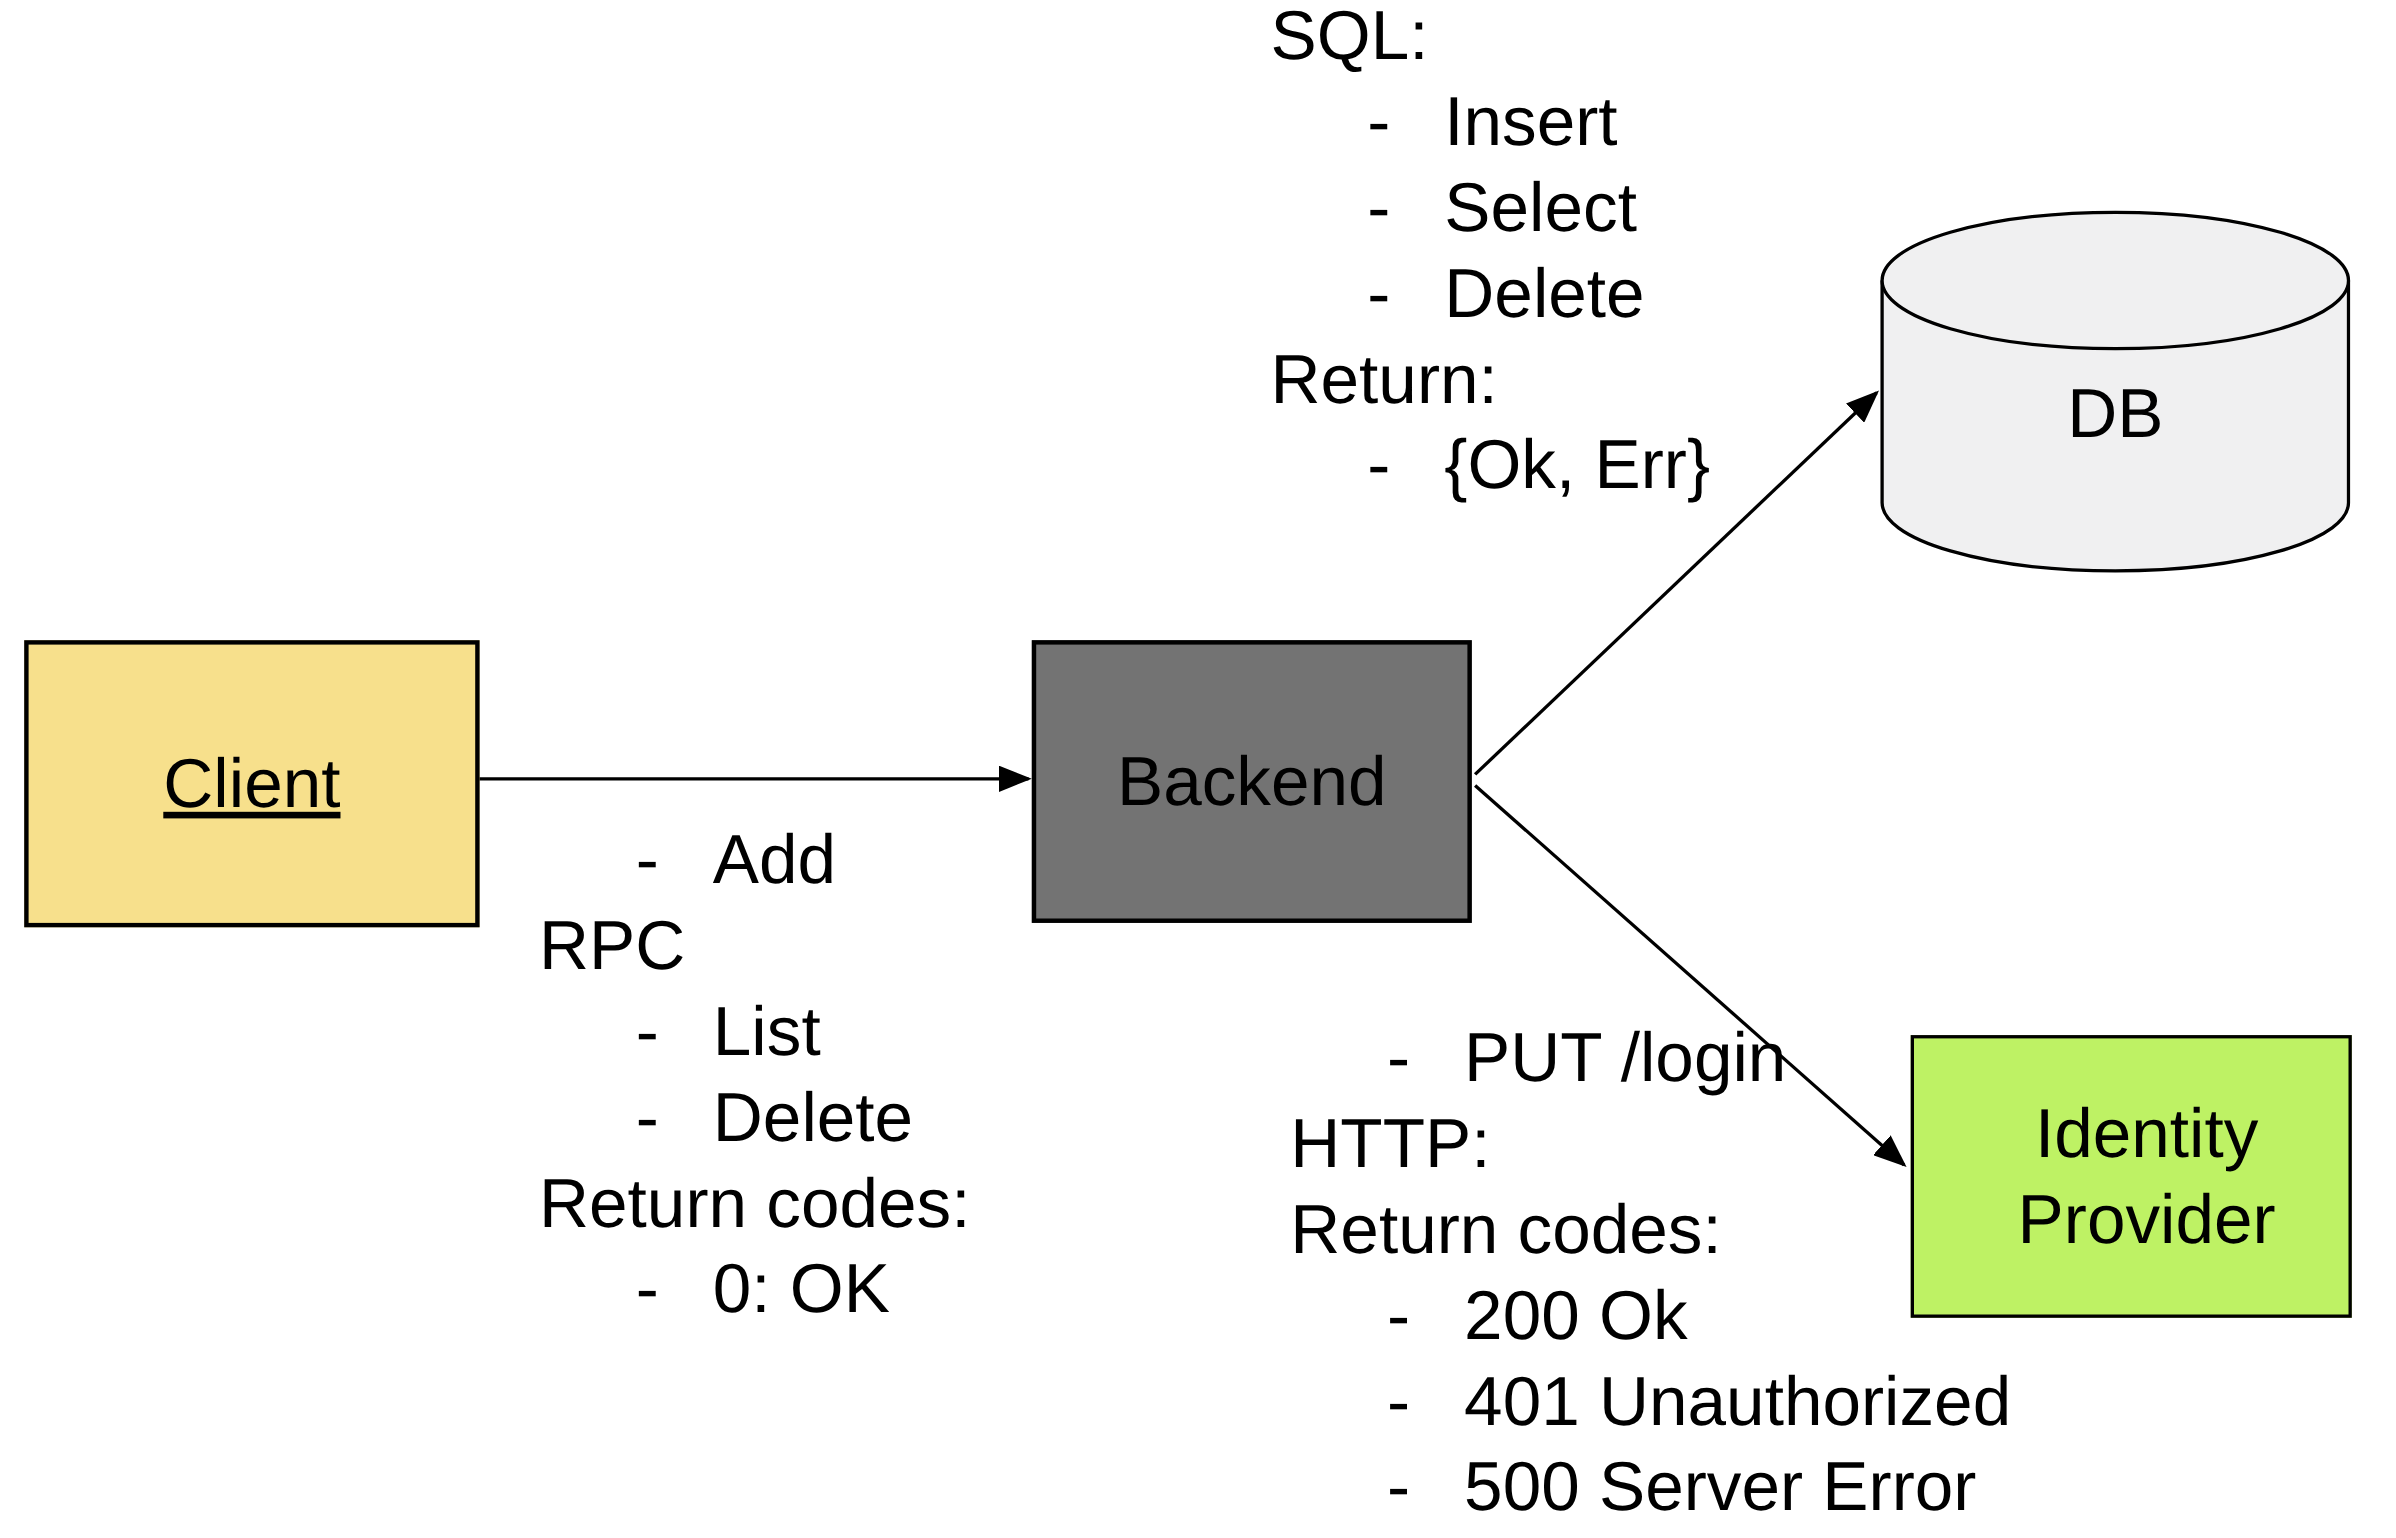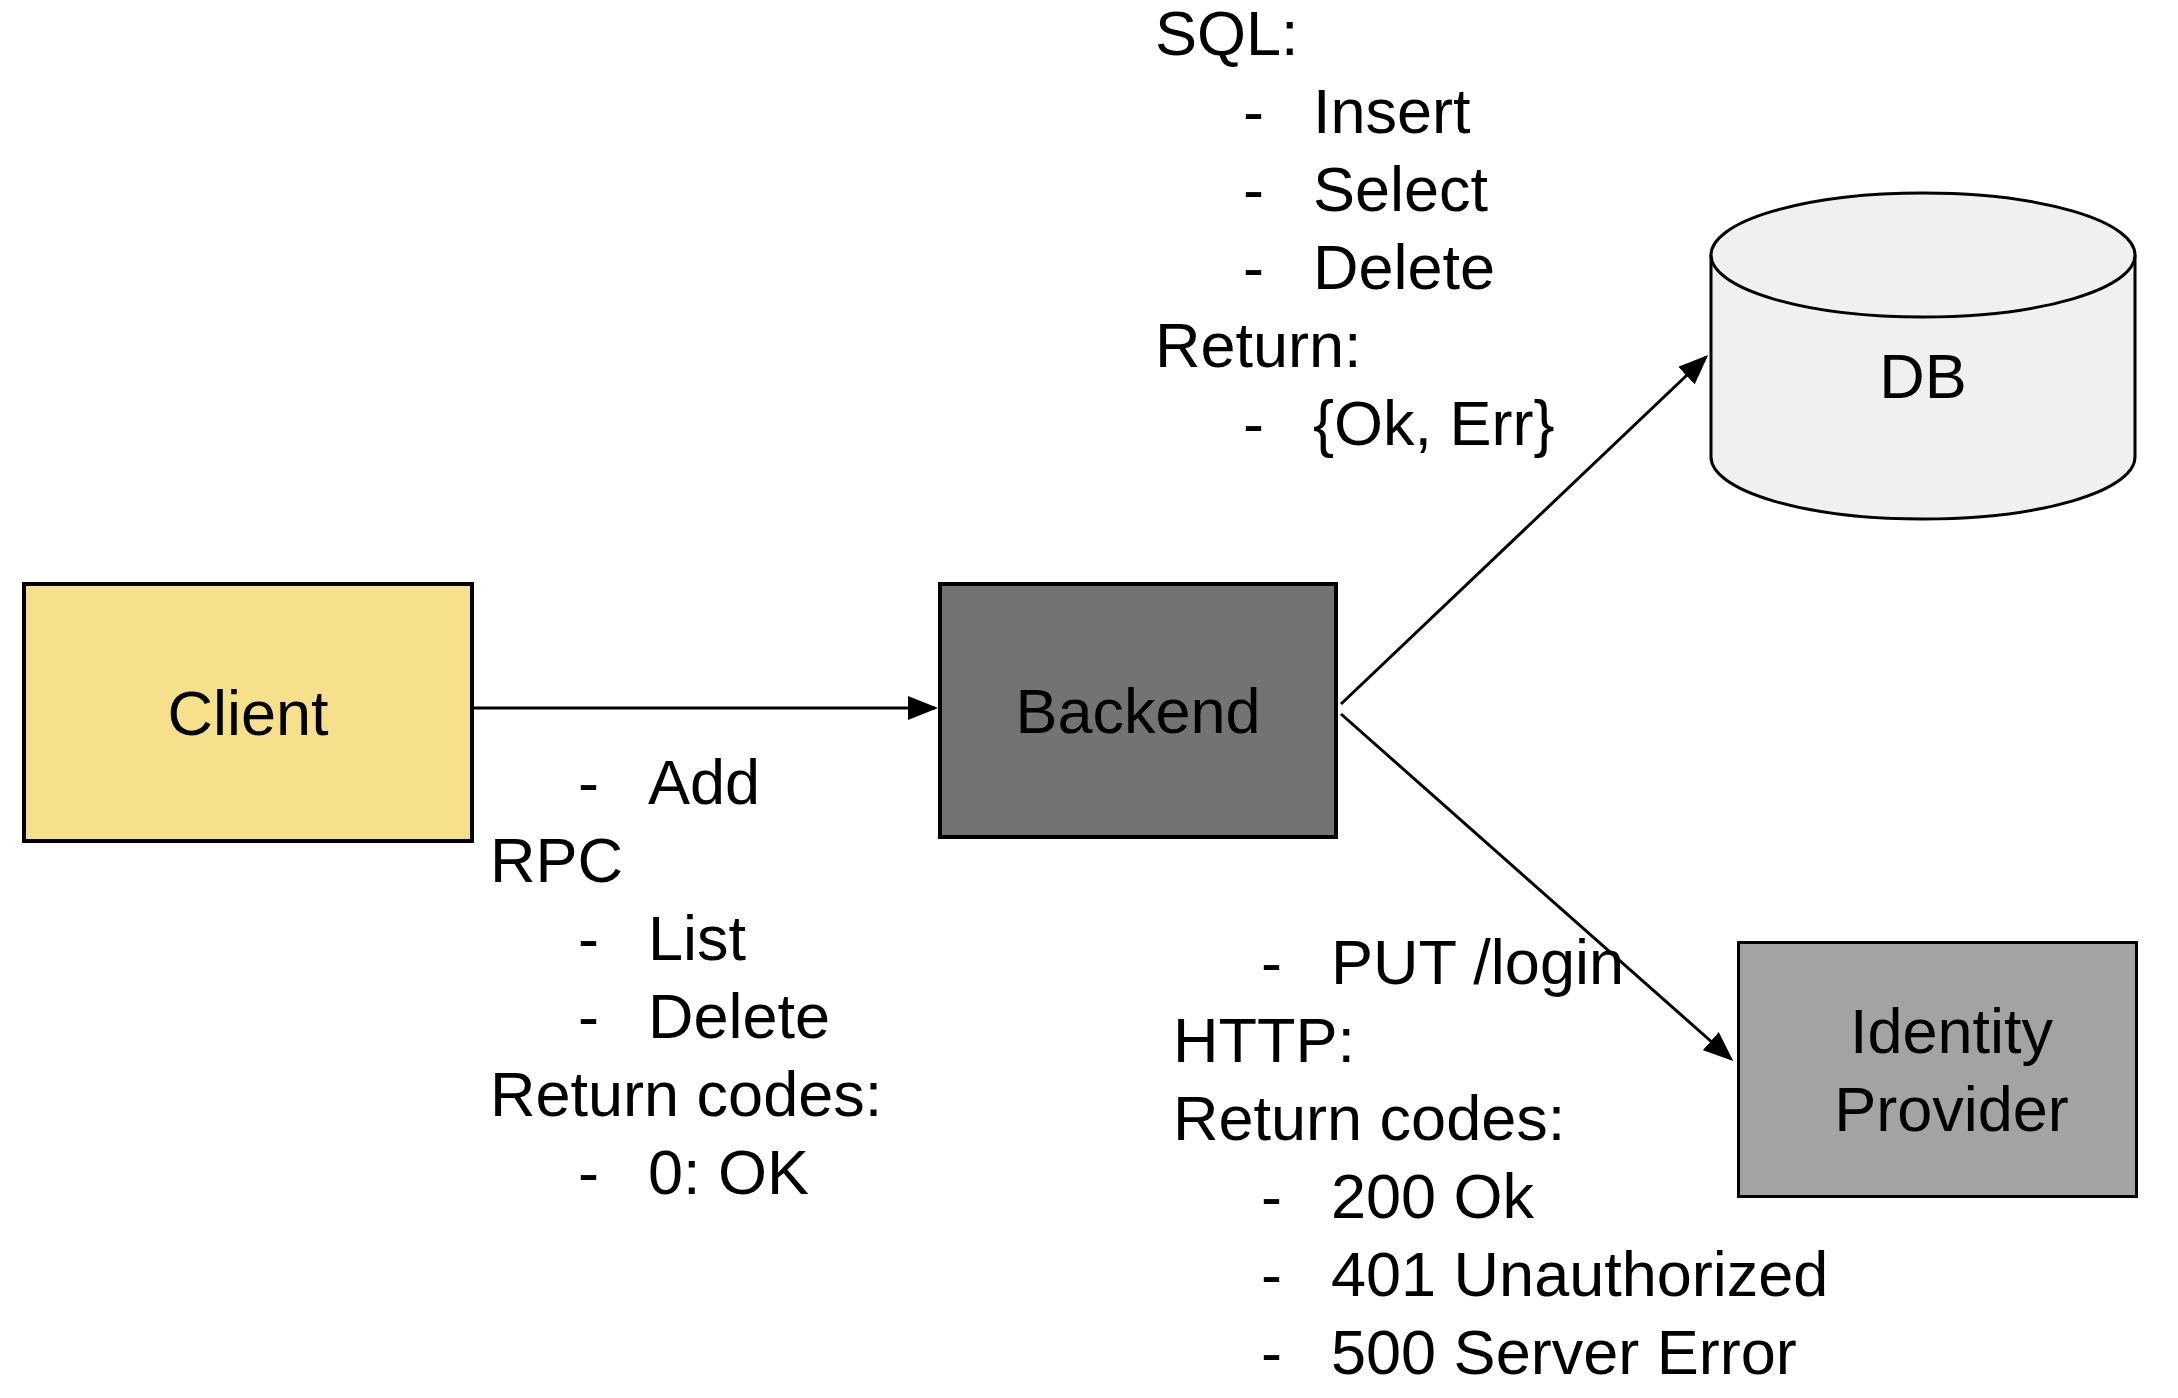--- a/index.html
+++ b/index.html
@@ -21,21 +21,21 @@
   .node {
     position: absolute;
     box-sizing: border-box;
     border: 4px solid #000000;
     display: flex;
     align-items: center;
     justify-content: center;
     text-align: center;
     line-height: 78px;
   }
-  #client  { left: 22px;  top: 582px; width: 452px; height: 261px; }
+  #client  { left: 22px;  top: 582px; width: 414px; height: 261px; text-decoration: underline; }
   #backend { left: 938px; top: 582px; width: 400px; height: 257px; }
   #idp     { left: 1737px; top: 941px; width: 401px; height: 257px; border-width: 3px; }
   #idp .node-label { width: 330px; }
   #db {
     position: absolute;
     left: 1709px; top: 191px;
     width: 428px; height: 330px;
   }
   .cyl-label {
     position: absolute;
@@ -77,21 +77,21 @@
   </div>
 
   <div id="db">
     <svg width="428" height="330" viewBox="0 0 428 330">
       <path d="M 2 64 L 2 266 A 212 62 0 0 0 426 266 L 426 64" stroke="#000000" stroke-width="3" fill="#f0f0f1"></path>
       <ellipse cx="214" cy="64" rx="212" ry="62" stroke="#000000" stroke-width="3" fill="#f0f0f1"></ellipse>
     </svg>
     <div class="cyl-label">DB</div>
   </div>
 
-  <div class="node" id="idp" style="background-color: #a3a3a3; padding-left: 28px;">
+  <div class="node" id="idp" style="background-color: #bef264; padding-left: 28px;">
     <span class="node-label">Identity Provider</span>
   </div>
 
   <div class="block" id="sql-block" style="left:1155px; top:-6px;">
     <div class="line">SQL:</div>
     <div class="line bullet">
       <span class="dash">-</span><span class="item">Insert</span>
     </div>
     <div class="line bullet">
       <span class="dash">-</span><span class="item">Select</span>

